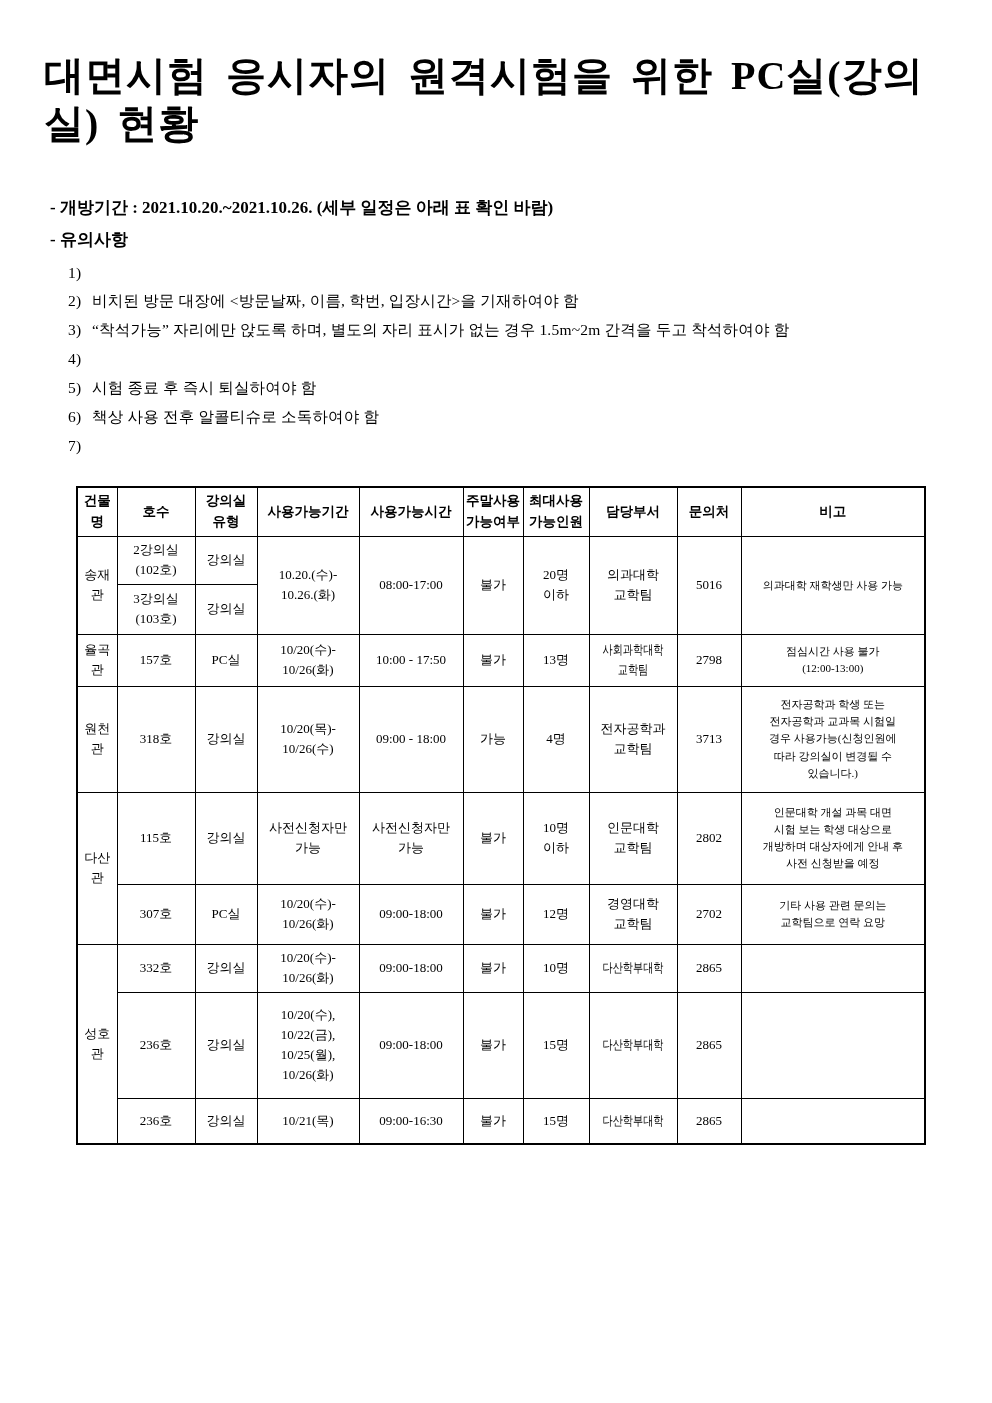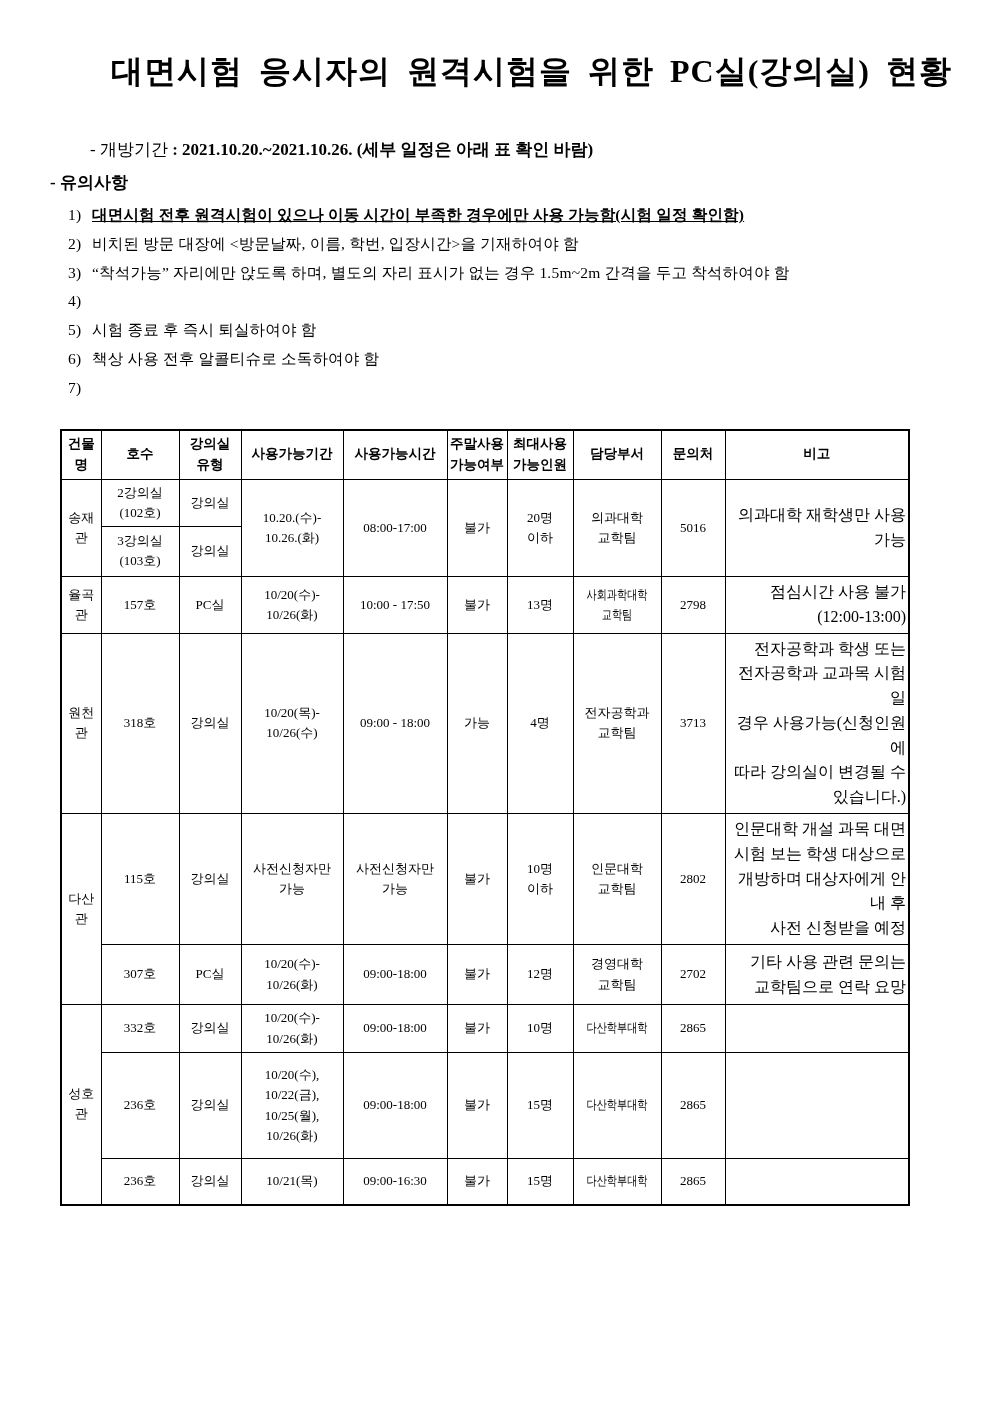--- a/index.html
+++ b/index.html
@@ -4,71 +4,70 @@
 <style>
   html,body{margin:0;padding:0;background:#ffffff;}
   body{
     width:992px;height:1403px;
     font-family:"Liberation Serif","DejaVu Serif",serif;
     color:#000;
     position:relative;
   }
   .page{padding:52px 40px 0 44px;}
   .doc-title{
-    font-size:32px;font-weight:bold;text-align:right;
+    font-size:40px;font-weight:bold;text-align:left;
     letter-spacing:1px;word-spacing:7px;
     margin:0 0 44px 0;line-height:1.2;
   }
   .intro-line{font-size:17px;font-weight:bold;line-height:1.9;padding-left:6px;}
-  .intro-line .lbl{font-weight:normal;margin-left:40px;}
+  .intro-line .lbl{font-weight:bold;}
   .notes{list-style:none;margin:2px 0 0 0;padding:0 0 0 24px;}
   .notes li{
     font-size:15.5px;line-height:1.86;letter-spacing:.2px;
     display:flex;align-items:baseline;
   }
   .notes .num{flex:0 0 24px;}
   .notes li.emph .note-text{font-weight:bold;text-decoration:underline;}
-  .tbl-wrap{margin:26px 0 0 16px;font-family:Liberation Serif, serif;}
+  .tbl-wrap{margin:26px 0 0 32px;font-family:Liberation Serif, serif;}
   table{
     border-collapse:collapse;table-layout:fixed;
     width:848px;border:2px solid #000;
   }
   th,td{
     border:1px solid #000;
     font-size:13px;line-height:1.55;
     text-align:center;vertical-align:middle;
     padding:3px 2px;
     white-space:pre-line;
     overflow:hidden;
   }
   th{font-weight:bold;font-size:13.5px;}
   thead tr{height:46px;}
   .condensed{display:inline-block;transform:scaleX(0.78);transform-origin:center;white-space:pre-line;}
-  .note-cell{font-size:16px;text-align:right;}
+  .note-cell{font-size:11px;}
   
   .r-a1{height:44px;} .r-a2{height:50px;}
   .r-b{height:52px;} .r-c{height:106px;}
   .r-d1{height:92px;} .r-d2{height:60px;}
   .r-e1{height:48px;} .r-e2{height:106px;} .r-e3{height:46px;}
 </style>
 </head>
 <body>
 
 <div class="page">
 
   <h1 class="doc-title">대면시험 응시자의 원격시험을 위한 PC실(강의실) 현황</h1>
 
   <div class="intro-line"><span class="lbl">- 개방기간</span> <span>: 2021.10.20.~2021.10.26. (세부 일정은 아래 표 확인 바람)</span></div>
 
   <div class="intro-line">- 유의사항</div>
 
   <ul class="notes">
     <li class="emph">
         <span class="num">1)</span>
-        <span class="note-text">대면시험 전후 원격시험이 있으나 이동 시간이 부족한 경우에만 사용 가능함(시험 일정 확인함)</span>
       </li>
     <li>
         <span class="num">2)</span>
         <span class="note-text">비치된 방문 대장에 &lt;방문날짜, 이름, 학번, 입장시간&gt;을 기재하여야 함</span>
       </li>
     <li>
         <span class="num">3)</span>
         <span class="note-text">“착석가능” 자리에만 앉도록 하며, 별도의 자리 표시가 없는 경우 1.5m~2m 간격을 두고 착석하여야 함</span>
       </li>
     <li>

